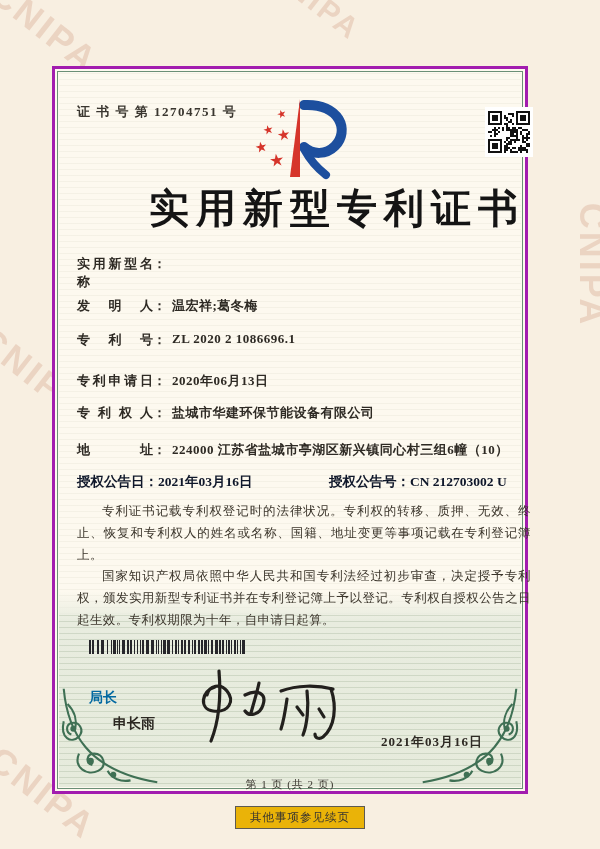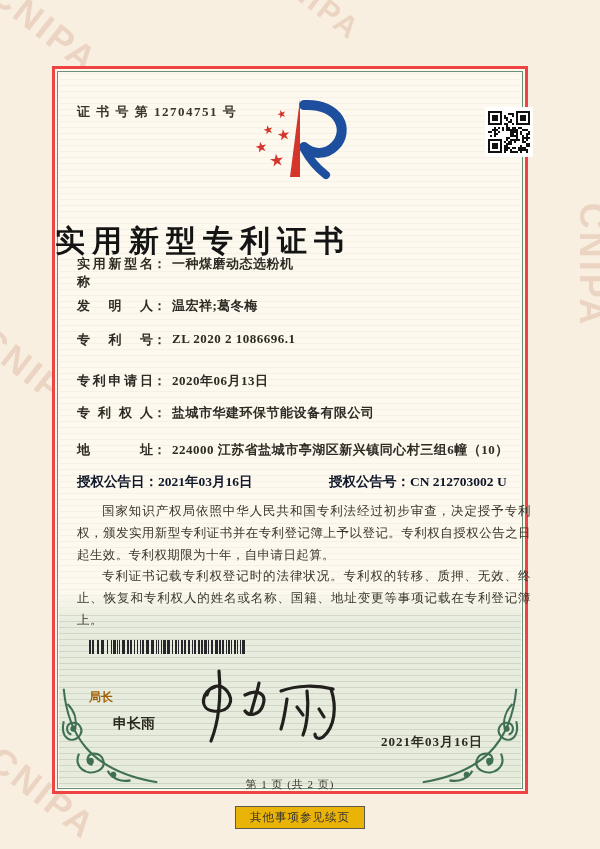--- a/index.html
+++ b/index.html
@@ -8,54 +8,54 @@
 
   
   .wm{position:absolute;font-family:"Liberation Sans","DejaVu Sans",sans-serif;
       font-weight:bold;font-size:36px;letter-spacing:3px;color:rgba(205,148,124,0.30);
       transform:rotate(38deg);white-space:nowrap;pointer-events:none;user-select:none;}
   .wm.light{color:rgba(205,148,124,0.16);}
   .wm.vert{transform:rotate(90deg);}
 
   
   .frame{position:absolute;left:52px;top:66px;width:476px;height:728px;
-         border:3px solid #ef4444;background:#fdf9ef;box-sizing:border-box;}
+         border:3px solid #a21caf;background:#fdf9ef;box-sizing:border-box;}
   .frame .inner-line{position:absolute;inset:2px;border:1px solid #6b8f76;pointer-events:none;}
   .guilloche{position:absolute;inset:4px;pointer-events:none;
       background:repeating-linear-gradient(180deg,rgba(170,170,145,0.10) 0 1px,transparent 1px 6px);}
   .band{position:absolute;left:4px;right:4px;bottom:4px;height:196px;pointer-events:none;
       background:linear-gradient(to bottom,rgba(232,236,223,0) 0,#e8ecdf 30px,#e6ebdc 100%);}
   .band-lines{position:absolute;left:0;right:0;top:24px;bottom:0;
       background:repeating-linear-gradient(180deg,rgba(150,168,140,0.30) 0 1px,transparent 1px 6px);}
 
   .cert-no{position:absolute;left:22px;top:34px;font-size:13px;font-weight:600;
       letter-spacing:1.5px;color:#3a362f;}
 
   .logo{position:absolute;left:185px;top:20px;width:126px;height:94px;}
   .qr{position:absolute;left:430px;top:38px;width:48px;height:50px;background:#fff;
       display:flex;align-items:center;justify-content:center;}
 
-  .title{position:absolute;left:0;right:0;top:112px;text-align:left;
-      font-size:30px;font-weight:700;letter-spacing:7px;color:#141414;margin-top:40px;}
+  .title{position:absolute;left:0;right:0;top:112px;text-align:right;
+      font-size:40px;font-weight:700;letter-spacing:7px;color:#141414;}
 
   .field{position:absolute;left:22px;display:flex;font-size:13px;font-weight:600;color:#2e2a24;}
   .field .lbl{display:inline-block;width:76px;text-align:justify;text-align-last:justify;}
   .field .colon{margin:0 2px 0 0;}
   .field .val{margin-left:4px;letter-spacing:0.5px;}
   .f1{top:186px;} .f2{top:228px;} .f3{top:262px;} .f4{top:303px;} .f5{top:335px;font-family:Liberation Serif, serif;} .f6{top:372px;}
   .grant{position:absolute;left:22px;top:404px;font-size:13.5px;font-weight:600;color:#0f172a;width:460px;}
   .grant .g2{position:absolute;left:252px;top:0;}
 
   .paras{position:absolute;left:22px;top:432px;width:454px;font-size:12.5px;
       line-height:1.74;color:#3b352b;text-align:justify;letter-spacing:0.4px;}
   .paras p{margin:0;text-indent:2em;}
 
   .barcode{position:absolute;left:34px;top:571px;width:158px;height:14px;}
 
-  .signer-title{position:absolute;left:34px;top:620px;font-size:12px;font-weight:700;color:#a16207;
+  .signer-title{position:absolute;left:34px;top:620px;font-size:14px;font-weight:700;color:#0369a1;
       font-family:"Liberation Sans","DejaVu Sans",sans-serif;}
   .signer-name{position:absolute;left:34px;top:646px;font-size:14px;font-weight:700;color:#2c2822;
       font-family:"Liberation Sans","DejaVu Sans",sans-serif;margin-left:24px;}
   .signature{position:absolute;left:126px;top:592px;width:170px;height:92px;}
 
   .sign-date{position:absolute;left:262px;top:664px;width:230px;text-align:center;
       font-size:13px;font-weight:600;color:#2e2a24;letter-spacing:1px;}
 
   .page-indicator{position:absolute;left:0;right:0;top:708px;text-align:center;
       font-size:11px;color:#3a362f;letter-spacing:1px;}
@@ -240,21 +240,20 @@
           <rect x="2" y="30" width="10" height="10" fill="#fff"></rect>
           <rect x="4" y="32" width="6" height="6" fill="#111"></rect>
         </svg>
     </div>
 
     <div class="title">实用新型专利证书</div>
 
     <div class="field f1">
       <span class="lbl">实用新型名称</span>
         <span class="colon">：</span>
-      <span class="val">一种煤磨动态选粉机</span>
     </div>
     <div class="field f2">
       <span class="lbl">发明人</span>
         <span class="colon">：</span>
       <span class="val">温宏祥;葛冬梅</span>
     </div>
     <div class="field f3">
       <span class="lbl">专利号</span>
         <span class="colon">：</span>
       <span class="val">ZL 2020 2 1086696.1</span>
@@ -278,22 +277,22 @@
     <div class="grant">
       <span class="g1">
         <span>授权公告日</span><span>：</span><span>2021年03月16日</span>
       </span>
       <span class="g2">
         <span>授权公告号</span><span>：</span><span>CN 212703002 U</span>
       </span>
     </div>
 
     <div class="paras">
+      <p>专利证书记载专利权登记时的法律状况。专利权的转移、质押、无效、终止、恢复和专利权人的姓名或名称、国籍、地址变更等事项记载在专利登记簿上。</p>
       <p>国家知识产权局依照中华人民共和国专利法经过初步审查，决定授予专利权，颁发实用新型专利证书并在专利登记簿上予以登记。专利权自授权公告之日起生效。专利权期限为十年，自申请日起算。</p>
-      <p>专利证书记载专利权登记时的法律状况。专利权的转移、质押、无效、终止、恢复和专利权人的姓名或名称、国籍、地址变更等事项记载在专利登记簿上。</p>
     </div>
 
     <div class="barcode">
       <svg id="barsvg" viewBox="0 0 158 14" width="158" height="14">
           <rect x="0" y="0" width="2" height="14" fill="#26262b"></rect>
           <rect x="3" y="0" width="2" height="14" fill="#26262b"></rect>
           <rect x="8" y="0" width="2" height="14" fill="#26262b"></rect>
           <rect x="12" y="0" width="3" height="14" fill="#26262b"></rect>
           <rect x="18" y="0" width="1" height="14" fill="#26262b"></rect>
           <rect x="22" y="0" width="1" height="14" fill="#26262b"></rect>

